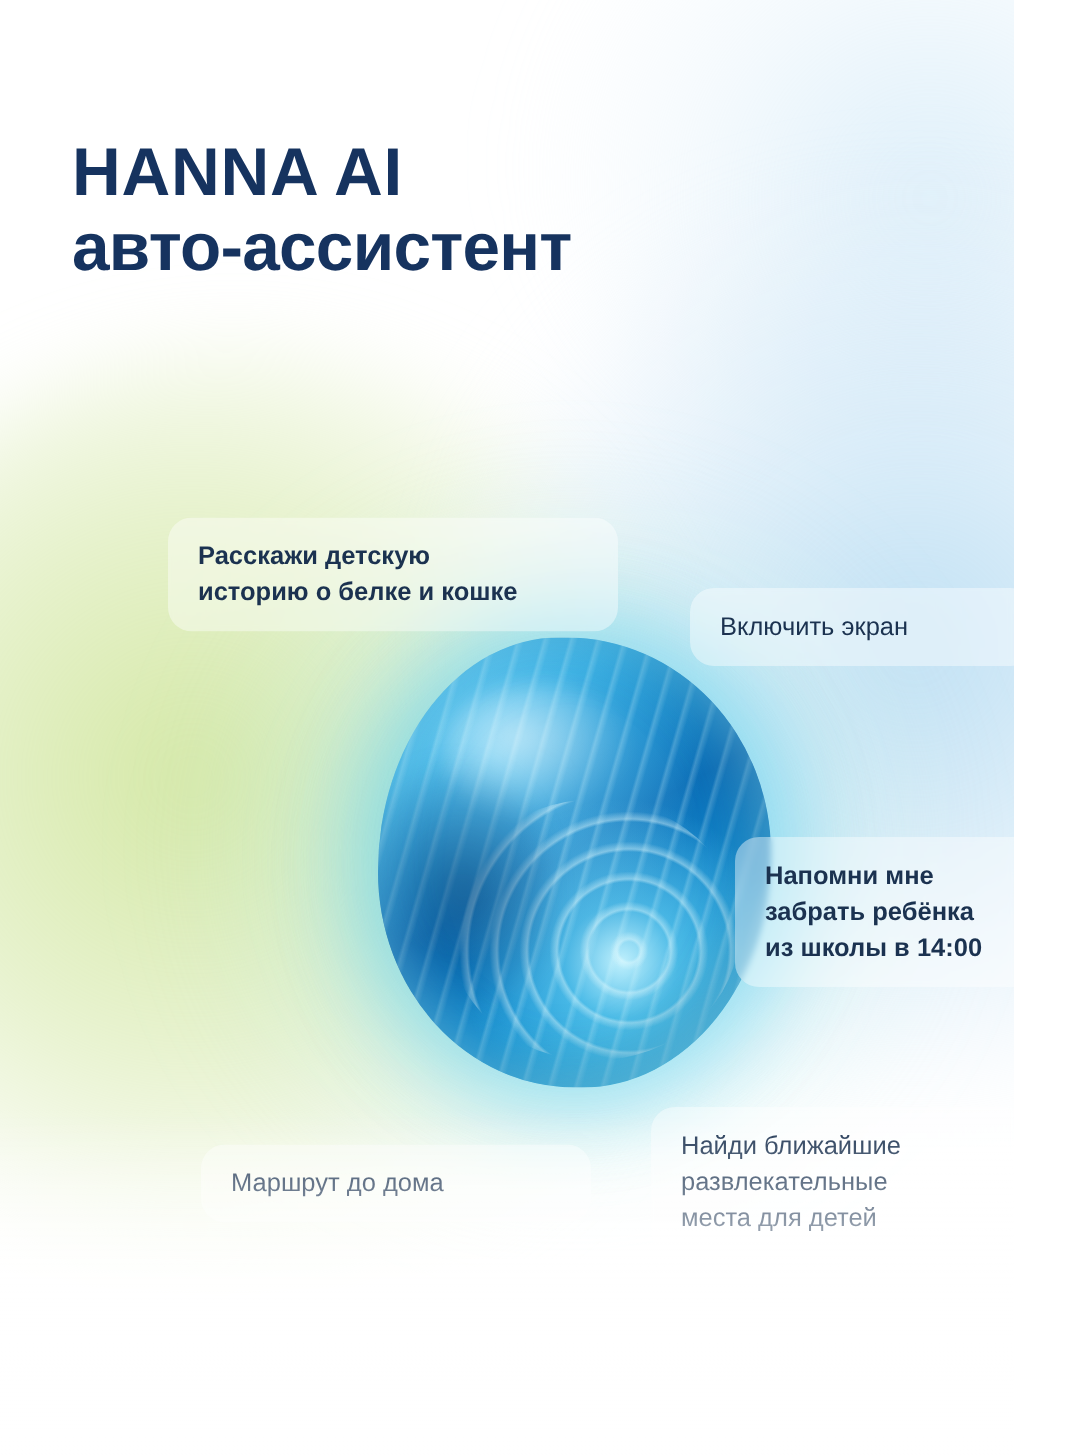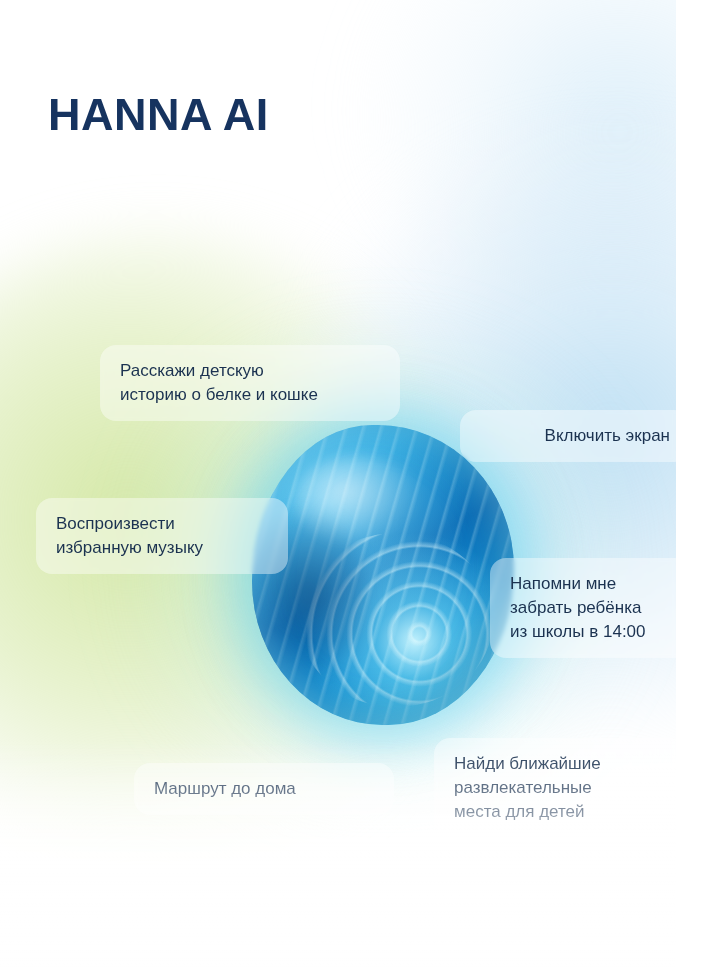--- a/index.html
+++ b/index.html
@@ -194,59 +194,58 @@
     position: absolute;
     padding: 14px 20px;
     border-radius: 16px;
     background: rgba(255,255,255,0.42);
     color: #1b3250;
     font-size: 17px;
     line-height: 1.42;
     white-space: pre-line;
     backdrop-filter: blur(2px);
   }
-  .chip-1 { left: 100px;  top: 345px;  width: 260px; }
-  .chip-2 { left: 460px;  top: 410px;  width: 190px; text-align: right; }
+  .chip-1 { left: 112px;  top: 345px;  width: 260px; font-weight: bold; }
+  .chip-2 { left: 460px;  top: 392px;  width: 190px; }
   .chip-3 { left: 36px;   top: 498px;  width: 212px; }
-  .chip-4 { left: 490px;  top: 558px;  width: 196px; }
+  .chip-4 { left: 490px;  top: 558px;  width: 196px; font-weight: bold; }
   .chip-5 { left: 66px;   top: 645px;  width: 206px; }
   .chip-6 { left: 134px;  top: 763px;  width: 220px; }
   .chip-7 { left: 434px;  top: 738px;  width: 212px; }
 </style>
 </head>
 <body>
 
 <div class="poster">
 
   <div class="bg-base"></div>
   <div class="bg-top-blue"></div>
   <div class="bg-green"></div>
   <div class="bg-blue"></div>
   <div class="bg-cyan"></div>
 
   <h1 class="headline">
     <span class="line1">HANNA AI</span>
+    <span class="line3">авто-ассистент</span>
   </h1>
 
   <div class="orb-wrap">
     <div class="orb-glow"></div>
     <div class="orb">
       <div class="orb-ridges"></div>
       <div class="orb-swirl"></div>
       <div class="orb-dark"></div>
       <div class="orb-highlight"></div>
       <div class="orb-rim"></div>
     </div>
   </div>
 
   <div class="chip chip-1">Расскажи детскую
 историю о белке и кошке</div>
   <div class="chip chip-2">Включить экран</div>
-  <div class="chip chip-3">Воспроизвести
-избранную музыку</div>
   <div class="chip chip-4">Напомни мне
 забрать ребёнка
 из школы в 14:00</div>
   <div class="chip chip-6">Маршрут до дома</div>
   <div class="chip chip-7">Найди ближайшие
 развлекательные
 места для детей</div>
 
   <div class="bg-bottom-fade"></div>
 </div>

